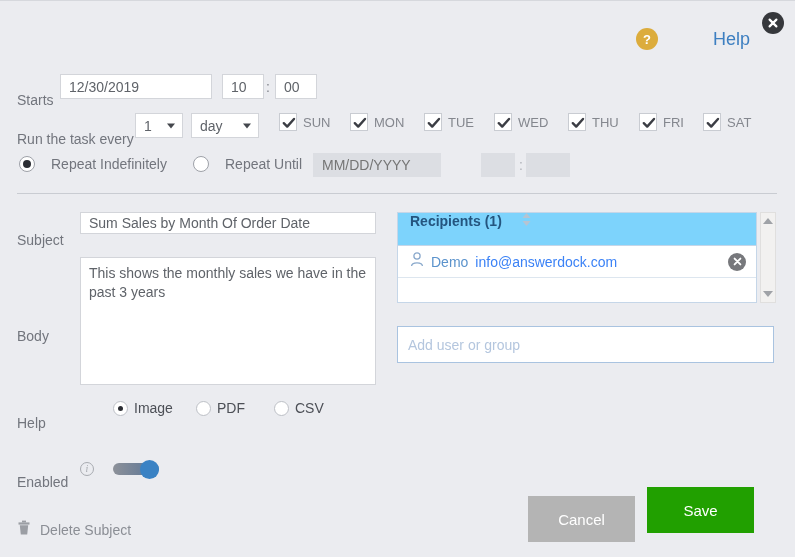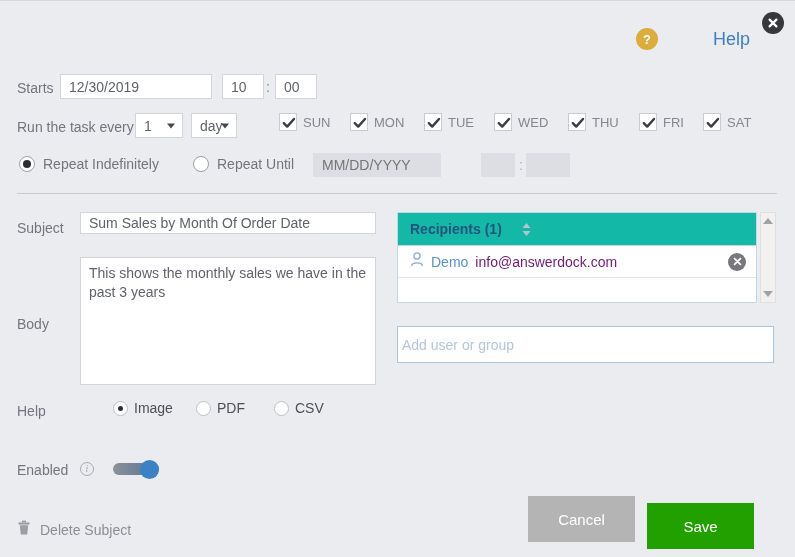--- a/index.html
+++ b/index.html
@@ -71,20 +71,21 @@
     justify-content: center;
   }
   .close-btn svg { display: block; }
 
   
   .row-label {
     position: absolute;
     font-size: 14px;
     color: #72757d;
     white-space: nowrap;
+    margin-top: 12px;
   }
   .txt-input {
     position: absolute;
     background: #ffffff;
     border: 1px solid #d3d5da;
     box-sizing: border-box;
     font-family: "Liberation Sans", sans-serif;
     font-size: 14px;
     color: #5f6369;
     padding: 0 8px;
@@ -128,21 +129,21 @@
     right: 7px;
     top: 50%;
     transform: translateY(-50%);
     width: 0;
     height: 0;
     border-left: 4px solid transparent;
     border-right: 4px solid transparent;
     border-top: 5px solid #44474d;
   }
   #interval-select { left: 135px; top: 112px; width: 48px; }
-  #unit-select     { left: 191px; top: 112px; width: 46px; }
+  #unit-select     { left: 191px; top: 112px; width: 68px; }
 
   .day-box {
     position: absolute;
     top: 112px;
     display: flex;
     align-items: center;
     gap: 6px;
     text-align: right;
   }
   .checkbox {
@@ -163,21 +164,21 @@
     font-size: 13px;
     color: #84878e;
     white-space: nowrap;
   }
 
   
   .radio-grp {
     position: absolute;
     display: flex;
     align-items: center;
-    gap: 8px;
+    gap: 16px;
   }
   .radio {
     width: 16px;
     height: 16px;
     border-radius: 50%;
     border: 1px solid #9ea1a8;
     background: #ffffff;
     box-sizing: border-box;
     position: relative;
     flex: none;
@@ -247,24 +248,24 @@
     left: 397px;
     top: 211px;
     width: 360px;
     height: 91px;
     border: 1px solid #c5d6e8;
     box-sizing: border-box;
     background: #ffffff;
   }
   .recipients-head {
     height: 33px;
-    background: #14b8a6;
+    background: #7dd3fc;
     border-bottom: 1px solid #c5d6e8;
     display: flex;
-    align-items: center;
+    align-items: flex-start;
     padding-left: 12px;
     gap: 20px;
     box-sizing: border-box;
   }
   .recipients-title {
     font-size: 14px;
     font-weight: bold;
     color: #24557f;
     white-space: nowrap;
   }
@@ -282,21 +283,21 @@
     border-bottom: 1px solid #dde6ef;
     box-sizing: border-box;
   }
   .recipient-name {
     font-size: 14px;
     color: #5b93cc;
     white-space: nowrap;
   }
   .recipient-email {
     font-size: 14px;
-    color: #701a75;
+    color: #3b82f6;
     white-space: nowrap;
     flex: 1;
   }
   .remove-chip {
     width: 18px;
     height: 18px;
     border-radius: 50%;
     background: #77787c;
     display: flex;
     align-items: center;
@@ -337,21 +338,21 @@
     left: 397px;
     top: 325px;
     width: 377px;
     height: 37px;
     background: #ffffff;
     border: 1px solid #a9c3e0;
     box-sizing: border-box;
     font-family: "Liberation Sans", sans-serif;
     font-size: 14px;
     color: #5f6369;
-    padding: 0 4px;
+    padding: 0 10px;
     outline: none;
   }
   #add-user-input::placeholder { color: #b4c6de; opacity: 1; }
 
   
   #type-label { left: 17px; top: 402px; }
   #type-image-grp { left: 113px; top: 399px; gap: 6px; }
   #type-pdf-grp   { left: 196px; top: 399px; gap: 6px; }
   #type-csv-grp   { left: 274px; top: 399px; gap: 6px; text-align: right; }
   .type-radio {
@@ -436,21 +437,21 @@
   }
   #cancel-button {
     left: 528px;
     top: 495px;
     width: 107px;
     height: 46px;
     background: #b4b4b4;
   }
   #save-button {
     left: 647px;
-    top: 502px;
+    top: 486px;
     width: 107px;
     height: 46px;
     background: #21a000;
   }
   #delete-schedule {
     position: absolute;
     left: 17px;
     top: 519px;
     display: flex;
     align-items: center;

